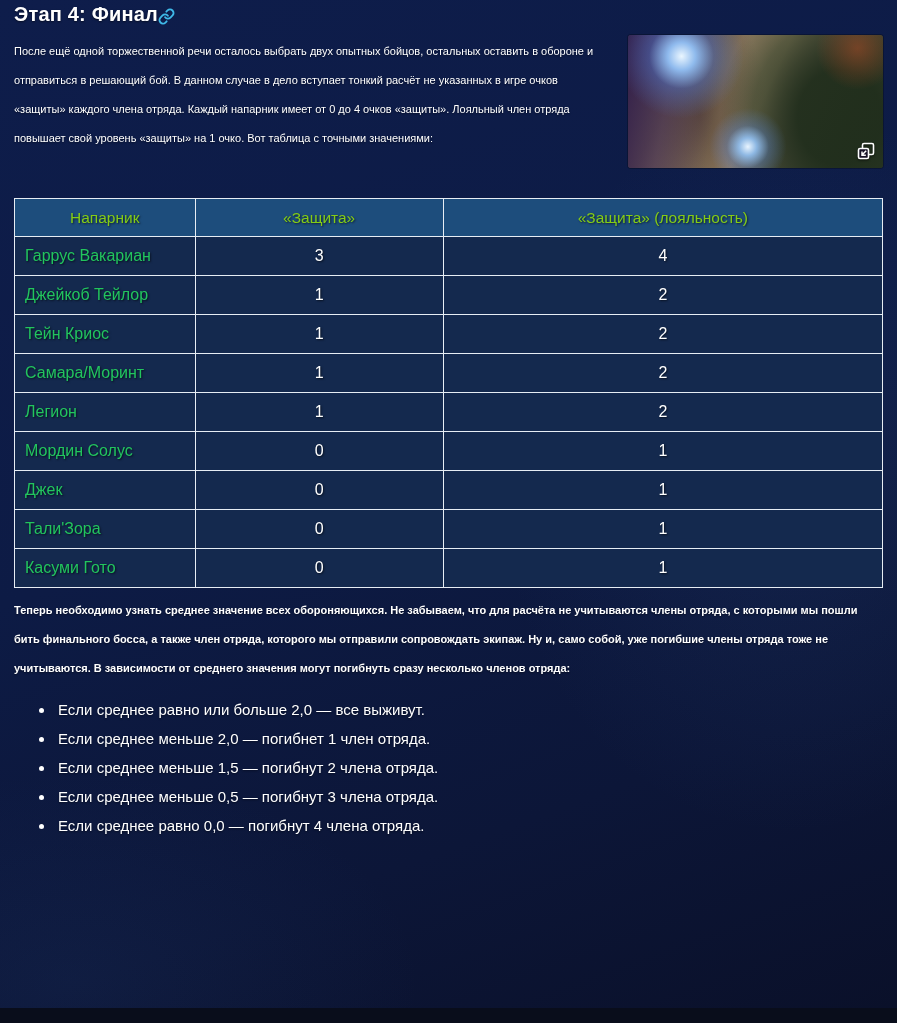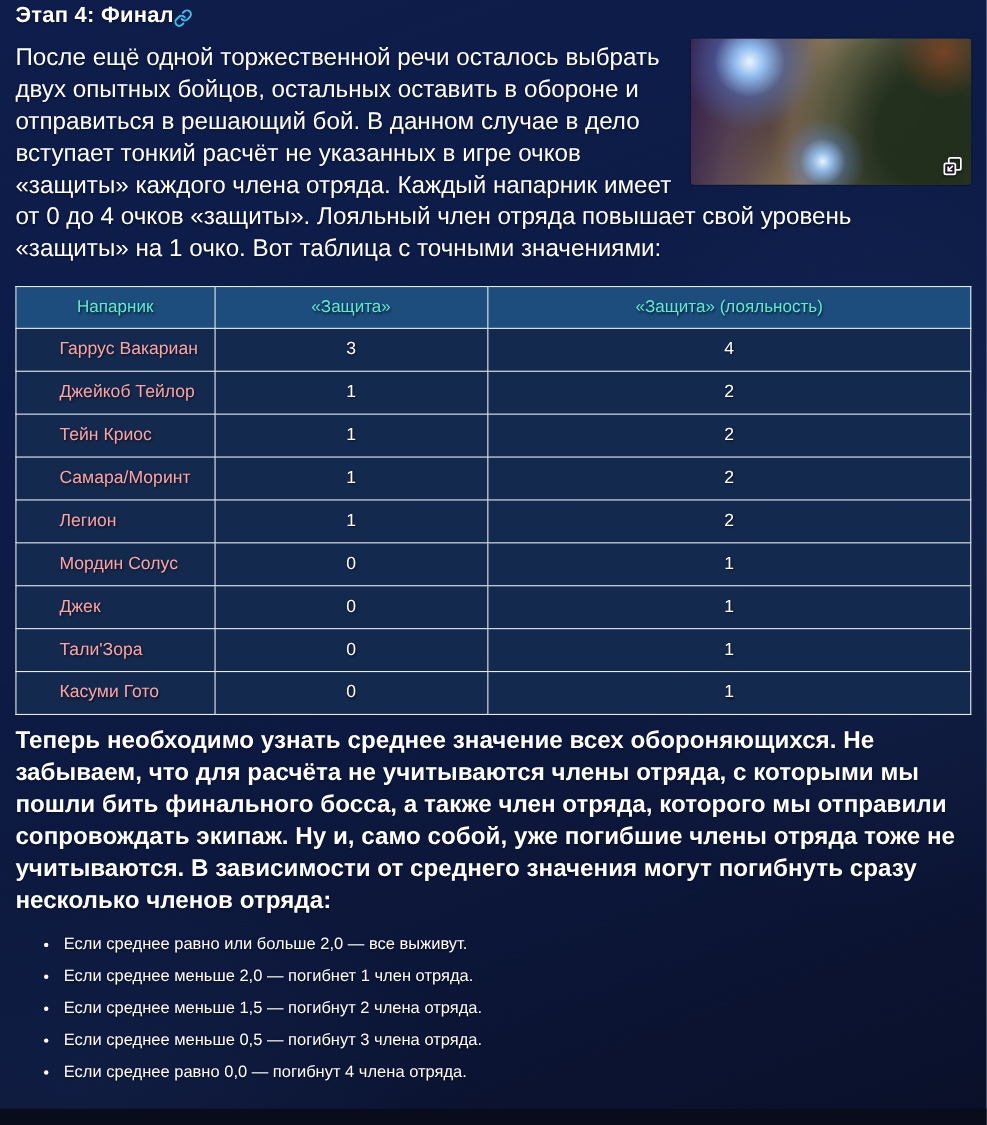--- a/index.html
+++ b/index.html
@@ -11,21 +11,21 @@
       radial-gradient(ellipse 500px 300px at 8% 96%, rgba(50,90,150,0.10), transparent 70%),
       linear-gradient(160deg,#0e1d4b 0%,#0d1b45 45%,#0c1638 75%,#0a1029 100%);
   }
   .page{padding:3px 14px 0;}
   .title{
     margin:0 0 12px;font-size:20px;font-weight:700;letter-spacing:.2px;
     display:flex;align-items:flex-end;gap:0;line-height:22px;
     text-shadow:0 1px 2px rgba(0,0,0,.5);
   }
   .anchor{display:inline-flex;cursor:pointer;}
-  .para{font-size:22px;line-height:29px;margin:0;text-shadow:0 1px 2px rgba(0,0,0,.45);}
+  .para{font-size:11px;line-height:29px;margin:0;text-shadow:0 1px 2px rgba(0,0,0,.45);}
   .intro::after{content:"";display:block;clear:both;}
   .thumb{
     float:right;width:255px;height:133px;margin:-2px 0 10px 16px;
     position:relative;border-radius:3px;overflow:hidden;cursor:pointer;
     box-shadow:0 0 0 1px rgba(0,0,0,.25);
   }
   .art{
     width:100%;height:100%;
     background:
       radial-gradient(circle at 21% 16%, #eaf6ff 0%, rgba(150,200,255,.9) 6%, rgba(80,130,230,.38) 14%, transparent 27%),
@@ -35,29 +35,29 @@
       radial-gradient(ellipse 150px 170px at 83% 62%, rgba(32,46,28,.95) 28%, rgba(42,58,36,.6) 58%, transparent 80%),
       radial-gradient(ellipse 90px 160px at 28% 60%, rgba(60,40,35,.55), transparent 75%),
       linear-gradient(115deg,#3c2f4e 0%,#5f4f46 22%,#8d7b60 40%,#a08a6a 52%,#6a5a4c 66%,#41422f 82%,#2c3424 100%);
   }
   .expand{position:absolute;right:8px;bottom:8px;width:18px;height:18px;cursor:pointer;filter:drop-shadow(0 1px 1px rgba(0,0,0,.6));}
   table.squad{
     width:100%;border-collapse:collapse;margin:20px 0 8px;
     text-shadow:1px 1px 2px rgba(0,0,0,.6);
   }
   table.squad th{
-    background:#1d4d7c;color:#5eead4;font-weight:400;font-size:15.5px;line-height:19px;
+    background:#1d4d7c;color:#84cc16;font-weight:400;font-size:15.5px;line-height:19px;
     padding:9px 8px;border:1px solid #e7edf4;text-align:center;
   }
   table.squad td{
     background:#14294e;font-size:16px;line-height:20px;
     padding:9px 10px;border:1px solid #e7edf4;text-align:center;color:#fff;
   }
   table.squad td.name{text-align:left;}
-  table.squad td.name a{color:#fca5a5;text-decoration:none;cursor:pointer;margin-left:29px;}
+  table.squad td.name a{color:#22c55e;text-decoration:none;cursor:pointer;}
   col.c1{width:20.8%;} col.c2{width:28.6%;} col.c3{width:50.6%;}
   .outro{margin:0 0 12px;font-weight:bold;}
   ul.rules{margin:0;padding:0 0 0 41px;font-size:15px;line-height:29px;}
   ul.rules li{padding-left:3px;text-shadow:0 1px 2px rgba(0,0,0,.45);}
   .footer-strip{position:absolute;left:0;right:0;bottom:0;height:15px;background:#090d1b;}
 </style>
 </head>
 <body>
 
 <div class="page">

